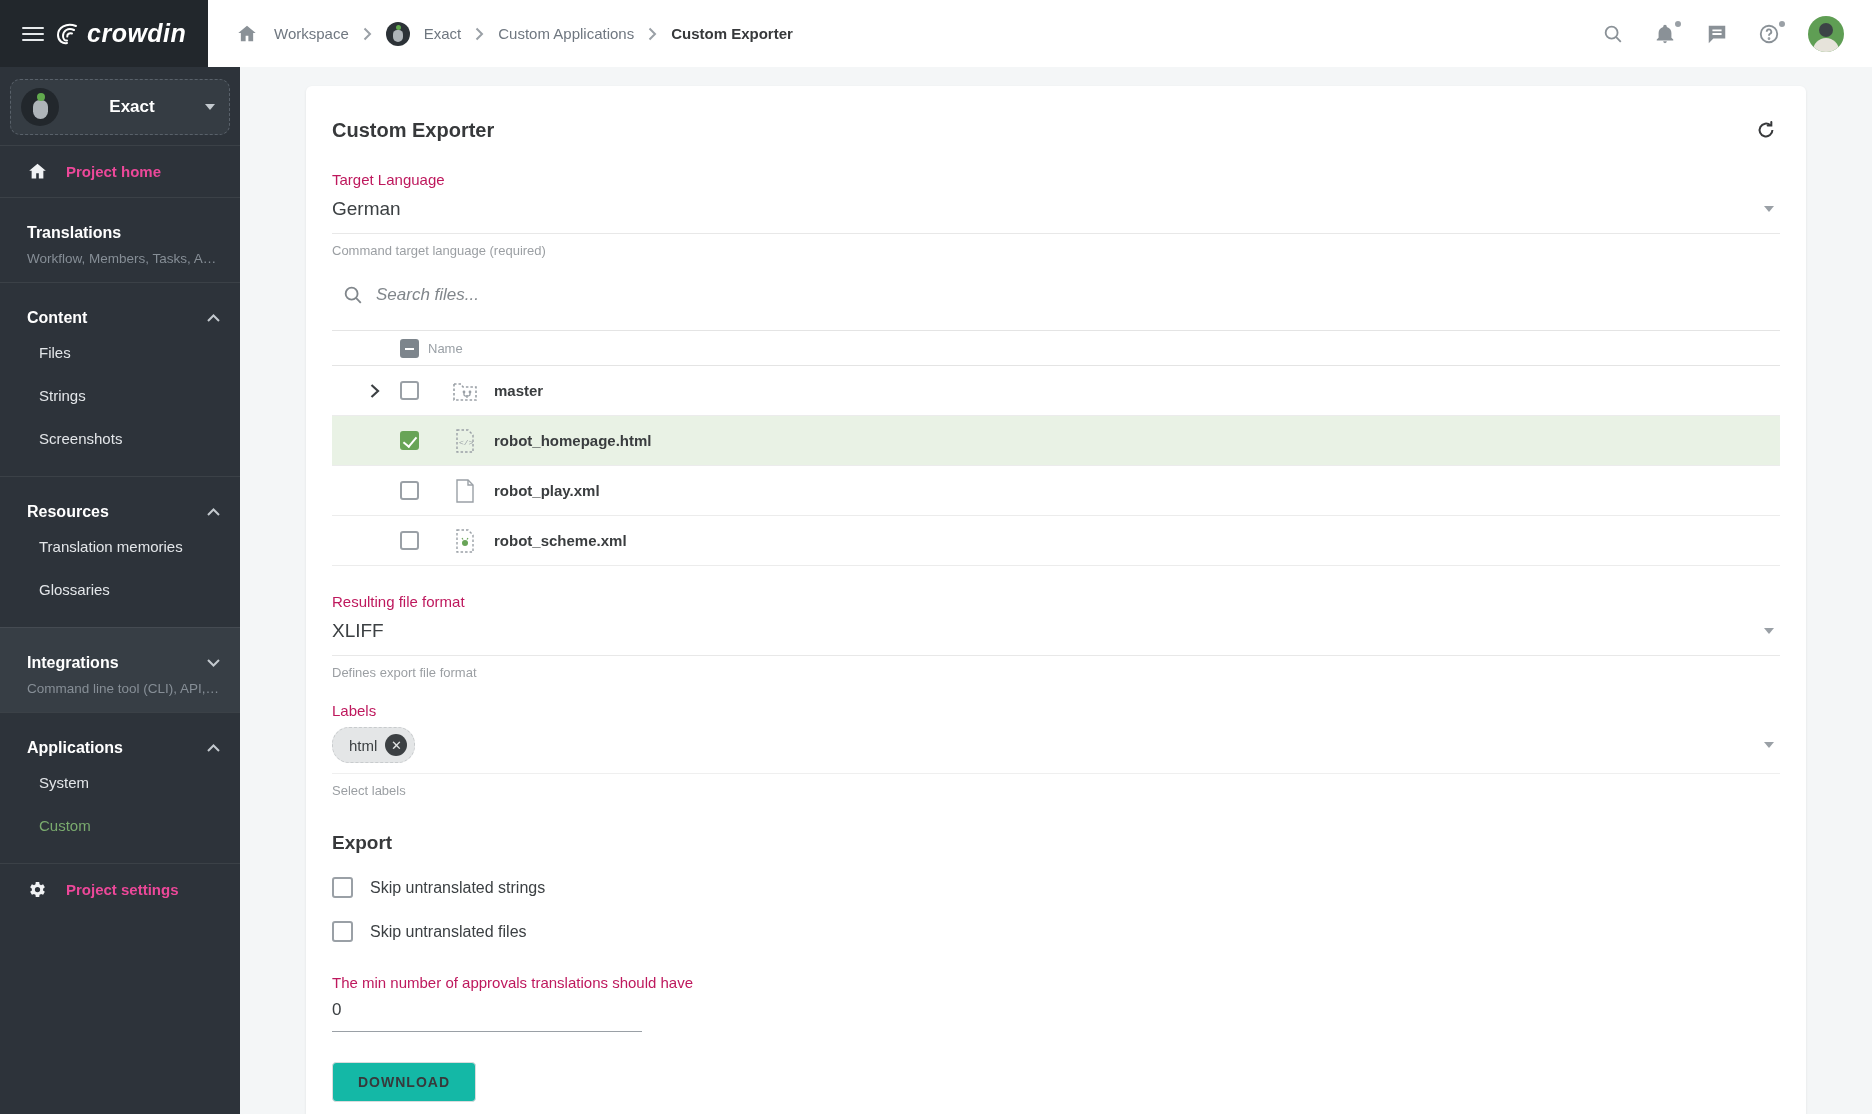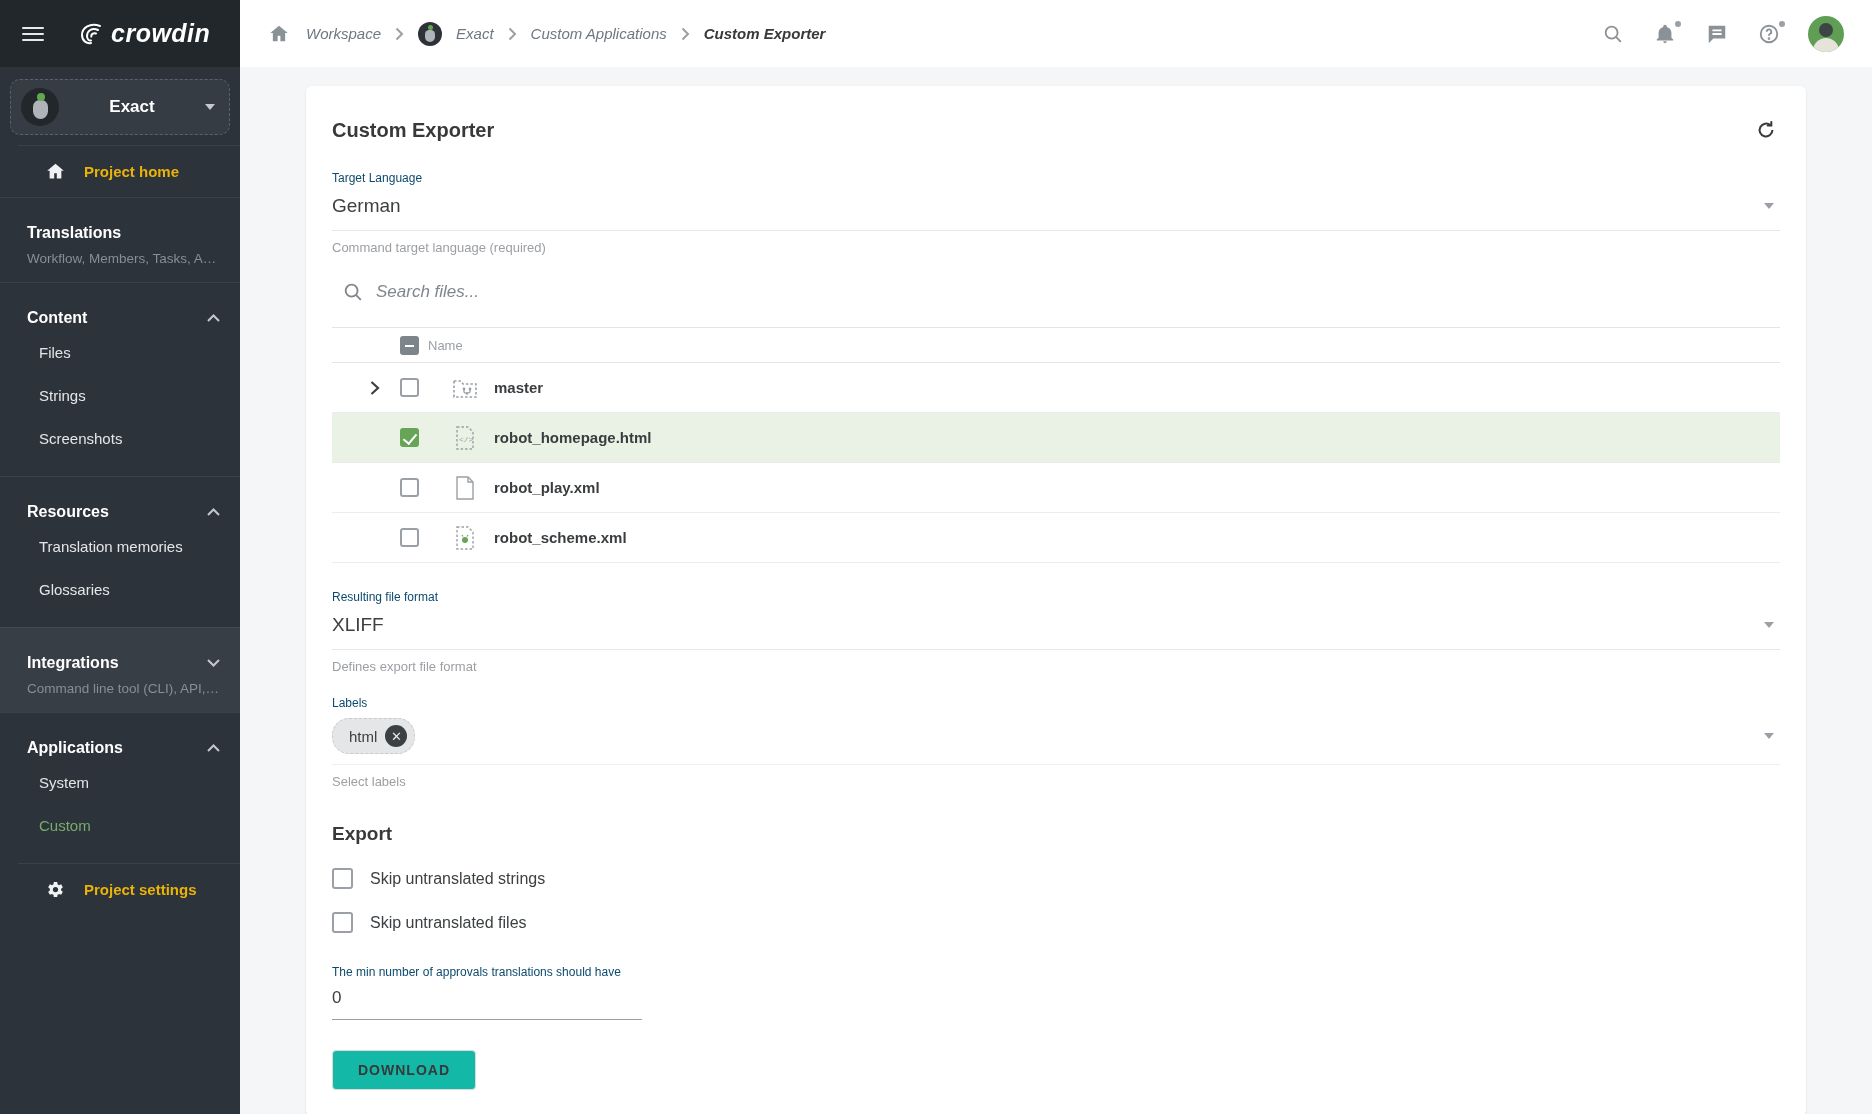--- a/index.html
+++ b/index.html
@@ -4,30 +4,30 @@
 <style>
   * { margin:0; padding:0; box-sizing:border-box; }
   html,body { width:1872px; height:1114px; }
   body {
     font-family:"Liberation Sans","DejaVu Sans",sans-serif;
     background:#f4f6f7; color:#3c4043; overflow:hidden;
   }
   
   .topbar { display:flex; height:67px; width:100%; }
   .topbar-left {
-    width:240px; background:#22272c; display:flex; align-items:center;
-    padding-left:22px; gap:32px; flex:0 0 auto;
+    width:208px; background:#22272c; display:flex; align-items:center;
+    padding-left:22px; gap:8px; flex:0 0 auto;
   }
   .hamburger { width:22px; display:flex; flex-direction:column; gap:4px; cursor:pointer; }
   .hamburger span { height:2px; background:#e7eaec; border-radius:1px; }
   .logo { display:flex; align-items:center; gap:7px; color:#fff; }
   .logo-word { font-size:25px; font-weight:700; font-style:italic; letter-spacing:.5px; }
   .topbar-main {
     flex:1; background:#ffffff; display:flex; align-items:center;
-    justify-content:space-between; padding:0 28px 0 26px;font-style:italic;
+    justify-content:space-between; padding:0 28px 0 26px;
   }
   .breadcrumb { display:flex; align-items:center; gap:14px; font-size:15px; color:#6f7780; }
   .crumb { cursor:pointer; }
   .crumb.current { color:#37393b; font-weight:600; cursor:default; }
   .crumb-sep { color:#9aa0a6; display:flex; }
   .crumb-avatar {
     width:24px; height:24px; border-radius:50%; background:#2c3237; position:relative; flex:0 0 auto;
   }
   .crumb-avatar::after { 
     content:""; position:absolute; left:7px; top:8px; width:10px; height:12px;
@@ -70,23 +70,22 @@
     background:#aeb4b9; border-radius:7px 7px 8px 8px;
   }
   .proj-avatar::before {
     content:""; position:absolute; left:16px; top:5px; width:8px; height:8px;
     border-radius:50%; background:#61a94d; z-index:2;
   }
   .proj-name { flex:1; text-align:center; color:#fff; font-size:17px; font-weight:600; }
   .caret-down { width:0; height:0; border-left:5px solid transparent; border-right:5px solid transparent; border-top:6px solid #c3c9ce; }
   .side-row {
     display:flex; align-items:center; gap:18px; padding:15px 20px 15px 27px;
-    color:#eab308; font-size:15px; font-weight:600; cursor:pointer;
+    color:#ec4899; font-size:15px; font-weight:600; cursor:pointer;
     border-top:1px solid rgba(255,255,255,.07);
-    margin-left:18px;
   }
   .side-section { border-top:1px solid rgba(255,255,255,.07); padding:26px 20px 16px 27px; }
   .side-section-header { display:flex; align-items:center; justify-content:space-between; cursor:pointer; }
   .side-section-title { color:#ffffff; font-size:16px; font-weight:700; }
   .side-subtitle { color:#868e96; font-size:13.5px; margin-top:9px; white-space:nowrap; overflow:hidden; text-overflow:ellipsis; }
   .side-items { margin-top:4px; }
   .side-item { padding:13px 0 13px 12px; font-size:15px; color:#e3e6e9; cursor:pointer; }
   .side-item.active { color:#7aab6e; }
   .chev { color:#c3c9ce; display:flex; }
   .section-integrations { background:#373e45; }
@@ -94,21 +93,21 @@
   
   .main { flex:1; overflow:hidden; }
   .card {
     width:1500px; margin:19px auto 0; background:#ffffff; border-radius:6px;
     box-shadow:0 1px 3px rgba(0,0,0,.08); padding:30px 26px 26px; min-height:1011px;
   }
   .card-header { display:flex; align-items:center; justify-content:space-between; }
   .card-title { font-size:20px; font-weight:700; color:#37393b; }
   .refresh-btn { width:28px; height:28px; display:flex; align-items:center; justify-content:center; cursor:pointer; color:#37393b; }
   .field { margin-top:27px; }
-  .field-label { font-size:12px; color:#0c4a6e; }
+  .field-label { font-size:15px; color:#be185d; }
   .select-line {
     display:flex; align-items:center; justify-content:space-between;
     border-bottom:1px solid #e8e8e8; padding:10px 6px 13px 0; cursor:pointer;
   }
   .select-value { font-size:19px; color:#3c4043; }
   .select-caret { width:0; height:0; border-left:5px solid transparent; border-right:5px solid transparent; border-top:6px solid #9aa0a6; }
   .field-helper { font-size:13px; color:#9b9fa3; margin-top:9px; }
   
   .search-row { margin-top:26px; display:flex; align-items:center; gap:12px; padding-left:10px;font-style:italic; }
   .search-placeholder { font-size:17px; color:#80868b; }

